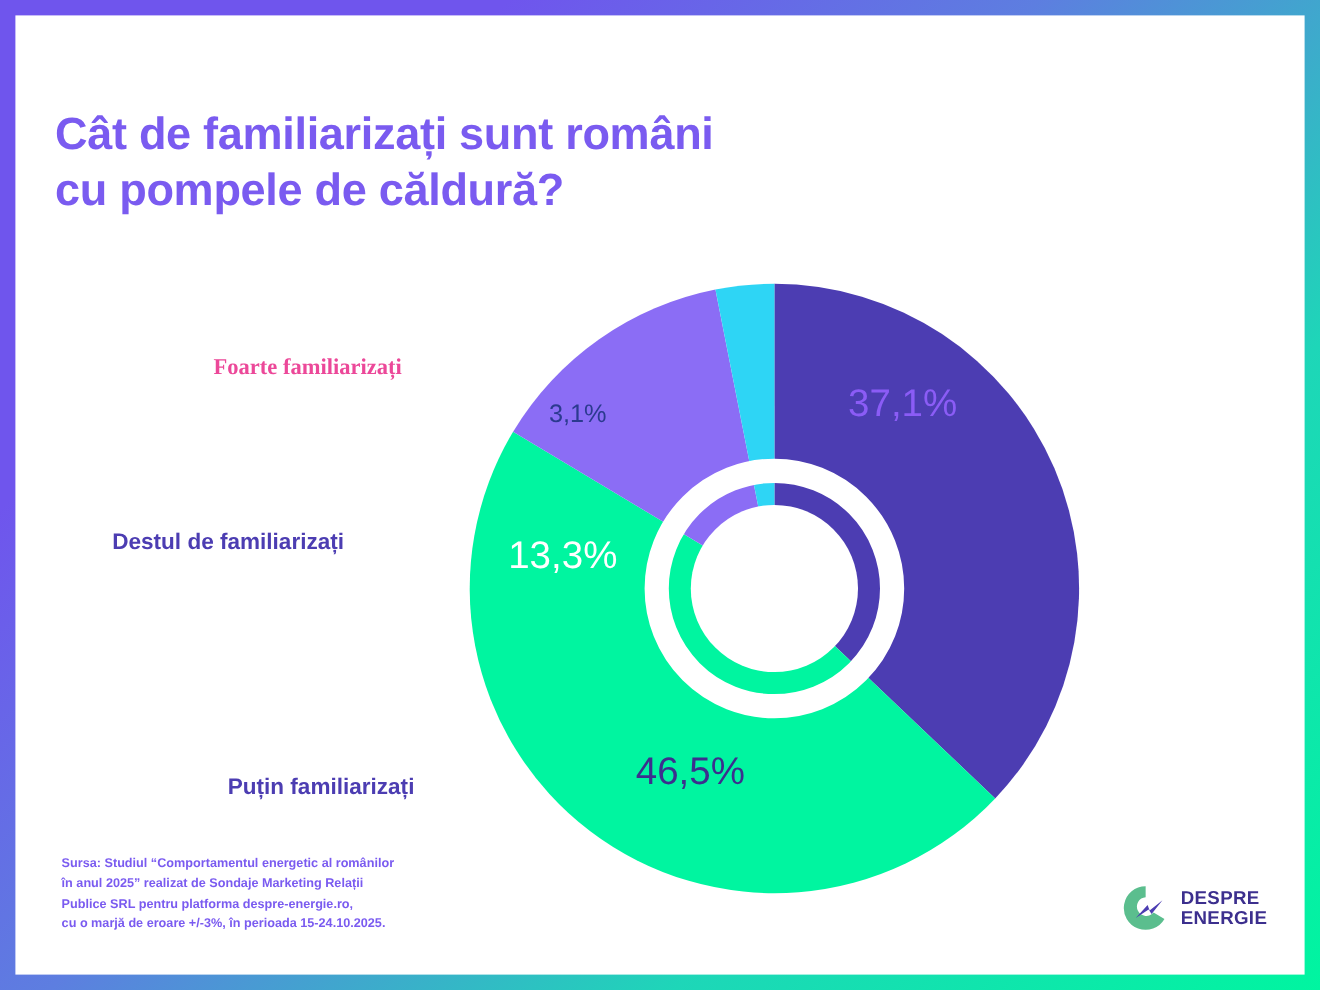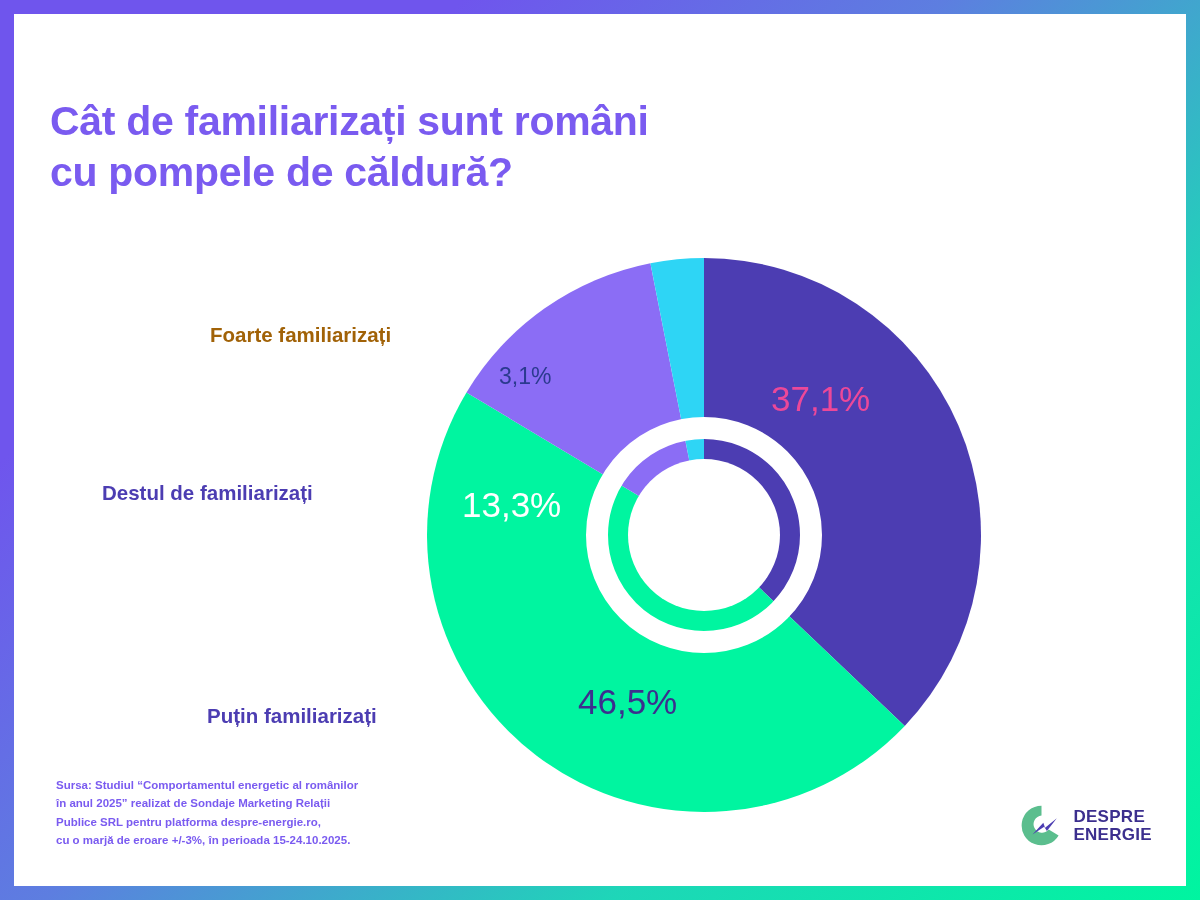--- a/index.html
+++ b/index.html
@@ -111,31 +111,31 @@
         <g id="slices">
             <path d="M 292 292 L 292.00 15.00 A 277 277 0 0 1 492.73 482.88 Z" fill="#4C3DB2"></path>
             <path d="M 292 292 L 492.73 482.88 A 277 277 0 0 1 54.47 149.50 Z" fill="#00F5A0"></path>
             <path d="M 292 292 L 54.47 149.50 A 277 277 0 0 1 238.39 20.24 Z" fill="#8B6DF5"></path>
             <path d="M 292 292 L 238.39 20.24 A 277 277 0 0 1 292.00 15.00 Z" fill="#2ED5F5"></path>
           </g>
         <circle id="ring-outer" cx="292" cy="292" r="107" fill="none" stroke="#ffffff" stroke-width="22"></circle>
         <circle id="hole" cx="292" cy="292" r="76" fill="#ffffff"></circle>
       </svg>
 
-      <div class="slice-value" style="left: 757px; top: 333px; color: #ec4899; margin-top: 32px;">37,1%</div>
+      <div class="slice-value" style="left: 757px; top: 333px; color: #8b5cf6;">37,1%</div>
       <div class="slice-value" style="left: 564px; top: 668px; color: rgb(60, 47, 142);">46,5%</div>
       <div class="slice-value" style="left: 448px; top: 471px; color: rgb(255, 255, 255);">13,3%</div>
       <div class="slice-value small" style="left: 485px; top: 349px; color: rgb(43, 58, 143);">3,1%</div>
 
 
       <div class="cat-label" style="left: 193px; top: 689px; color: rgb(76, 61, 178);">Puțin familiarizați</div>
 
       <div class="cat-label" style="left: 88px; top: 466px; color: rgb(76, 61, 178);">Destul de familiarizați</div>
 
-      <div class="cat-label" style="left: 196px; top: 308px; color: #a16207;">Foarte familiarizați</div>
+      <div class="cat-label" style="left: 180px; top: 308px; color: #ec4899; font-family: Liberation Serif, serif;">Foarte familiarizați</div>
     </div>
 
     <div id="source" style="color: rgb(122, 91, 240);">
       <span class="ln">Sursa: Studiul “Comportamentul energetic al românilor</span>
       <span class="ln">în anul 2025” realizat de Sondaje Marketing Relații</span>
       <span class="ln">Publice SRL pentru platforma despre-energie.ro,</span>
       <span class="ln">cu o marjă de eroare +/-3%, în perioada 15-24.10.2025.</span>
     </div>
 
     <div id="logo">

